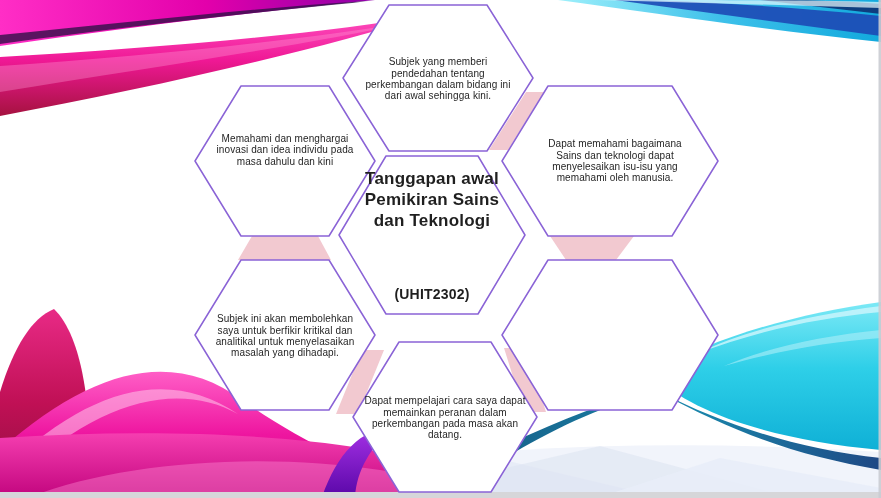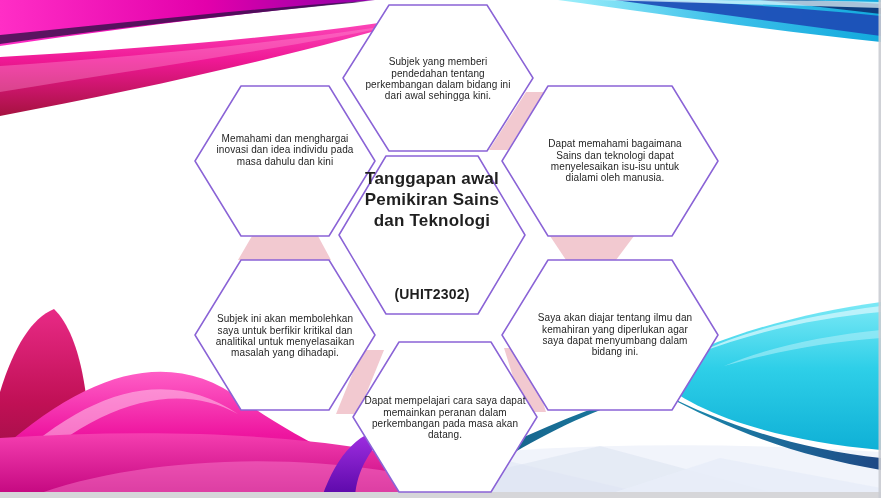--- a/index.html
+++ b/index.html
@@ -126,25 +126,24 @@
     <polygon class="hex" points="339,235 386,156 478,156 525,235 478,314 386,314"></polygon>
     <polygon class="hex" points="195,335 241,260 329,260 375,335 329,410 241,410"></polygon>
     <polygon class="hex" points="502,335 548,260 672,260 718,335 672,410 548,410"></polygon>
     <polygon class="hex" points="353,417 399,342 491,342 537,417 491,492 399,492"></polygon>
   </svg>
 
   <div class="hex-text" style="left:363px;top:12px;width:150px;height:134px;">Subjek yang memberi pendedahan tentang perkembangan dalam bidang ini dari awal sehingga kini.</div>
 
   <div class="hex-text" style="left:205px;top:80px;width:160px;height:140px;">Memahami dan menghargai inovasi dan idea individu pada masa dahulu dan kini</div>
 
-  <div class="hex-text" style="left:535px;top:90px;width:160px;height:142px;">Dapat memahami bagaimana Sains dan teknologi dapat menyelesaikan isu-isu untuk dialami oleh manusia.</div>
+  <div class="hex-text" style="left:535px;top:90px;width:160px;height:142px;">Dapat memahami bagaimana Sains dan teknologi dapat menyelesaikan isu-isu yang memahami oleh manusia.</div>
 
   <div class="hex-text" style="left:205px;top:266px;width:160px;height:140px;">Subjek ini akan membolehkan saya untuk berfikir kritikal dan analitikal untuk menyelasaikan masalah yang dihadapi.</div>
 
-  <div class="hex-text" style="left:535px;top:264px;width:160px;height:142px;">Saya akan diajar tentang ilmu dan kemahiran yang diperlukan agar saya dapat menyumbang dalam bidang ini.</div>
 
   <div class="hex-text" style="left:360px;top:348px;width:170px;height:140px;">Dapat mempelajari cara saya dapat memainkan peranan dalam perkembangan pada masa akan datang.</div>
 
   <div class="center-stack" style="left:357px;top:160px;width:150px;height:150px;gap:44px;">
     <div class="center-title">Tanggapan awal Pemikiran Sains dan Teknologi</div>
     <div class="center-code">(UHIT2302)</div>
   </div>
 
 </div>
 

